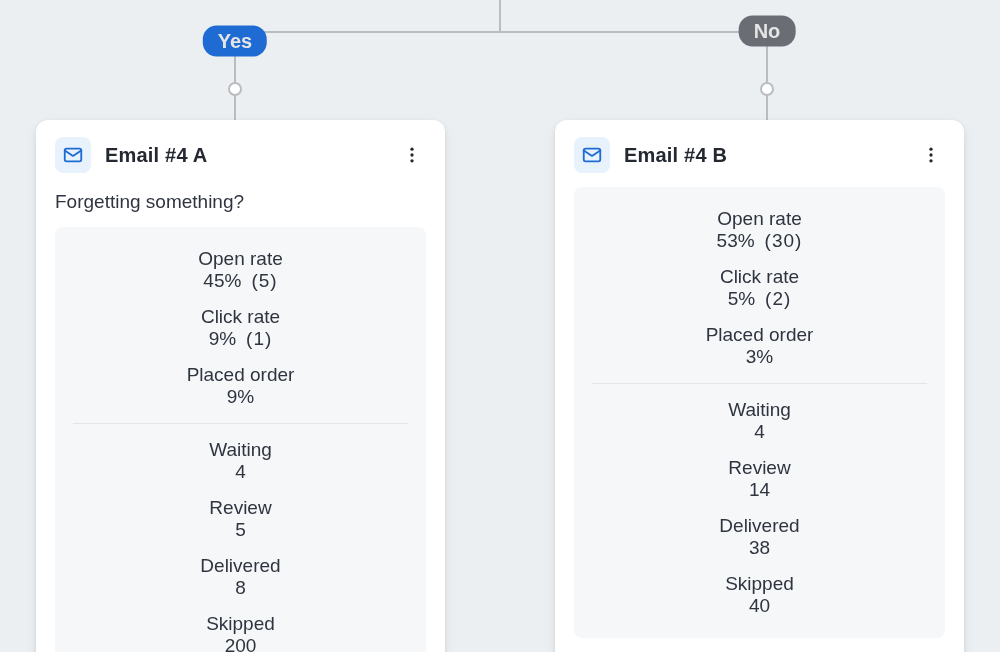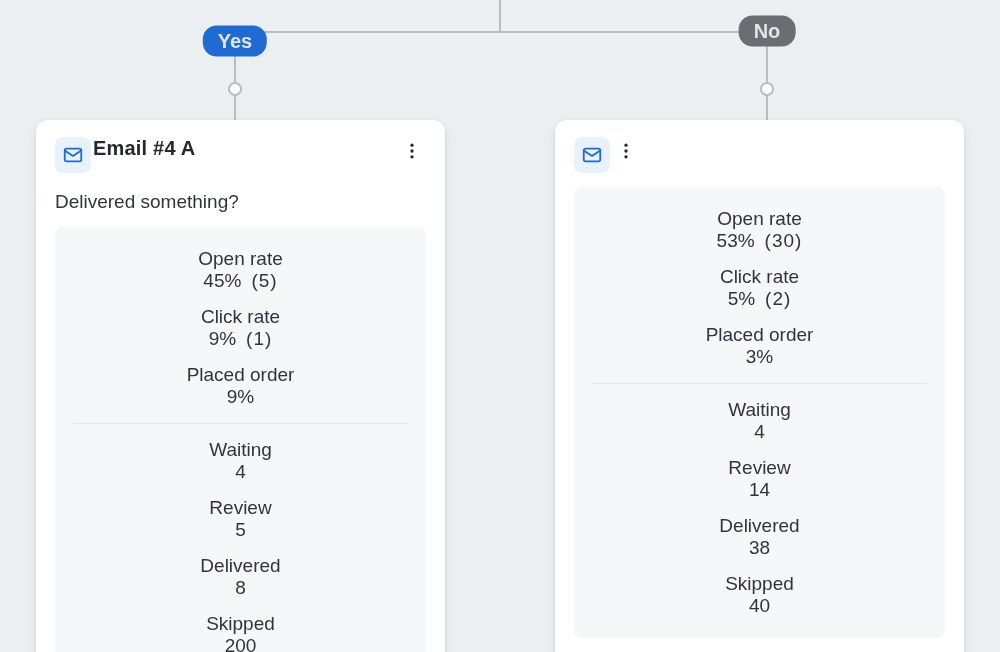--- a/index.html
+++ b/index.html
@@ -25,21 +25,21 @@
   
   .vline{position:absolute;width:2px;background:var(--line);}
   .hline{position:absolute;height:2px;background:var(--line);}
   .dot{position:absolute;width:10px;height:10px;border:2px solid var(--line);background:#fff;border-radius:50%;transform:translate(-50%,-50%);}
   .pill{position:absolute;transform:translate(-50%,-50%);padding:4px 15px;border-radius:14px;font-size:20px;font-weight:700;color:#e5e5e5;}
   .pill.yes{background:var(--blue-pill);}
   .pill.no{background:var(--grey-pill);}
 
   .cards{position:absolute;left:36px;right:36px;top:120px;display:flex;gap:110px;}
   .card{flex:1;background:var(--card);border-radius:12px;box-shadow:0 1px 4px rgba(0,0,0,.08),0 6px 14px rgba(0,0,0,.06);padding:17px 19px 16px 19px;}
-  .card-head{display:flex;gap:2px;}
+  .card-head{display:flex;align-items:center;gap:14px;}
   .icon-box{width:36px;height:36px;border-radius:8px;background:var(--icon-bg);display:flex;align-items:center;justify-content:center;}
   .title{font-size:20px;font-weight:700;letter-spacing:.2px;flex:1;}
   .kebab{width:28px;height:28px;display:flex;align-items:center;justify-content:center;cursor:pointer;border-radius:6px;}
 
   .subtitle{margin-top:18px;font-size:19px;color:var(--muted);}
 
   .panel{margin-top:14px;background:var(--panel);border-radius:8px;padding:14px 18px 14px 18px;}
   .row{display:flex;align-items:center;justify-content:space-between;font-size:19px;color:var(--muted);padding:7px 0;flex-direction:column;}
   .row .label{}
   .row .val{display:flex;align-items:flex-start;gap:10px;font-variant-numeric:tabular-nums;}
@@ -85,21 +85,21 @@
         </div>
         <div class="title">Email #4 A</div>
         <div class="kebab">
           <svg width="20" height="20" viewBox="0 0 24 24" fill="#242830">
               <circle cx="12" cy="5" r="2"></circle>
               <circle cx="12" cy="12" r="2"></circle>
               <circle cx="12" cy="19" r="2"></circle>
             </svg>
         </div>
       </div>
-      <div class="subtitle">Delivered something?</div>
+      <div class="subtitle">Forgetting something?</div>
 
       <div class="panel">
         <div class="row">
           <span class="label">Open rate</span>
           <span class="val">
               <span class="pct">45%</span>
               <span class="count">(5)</span>
             </span>
         </div>
         <div class="row">
@@ -149,20 +149,21 @@
     </div>
 
     <div class="card">
       <div class="card-head">
         <div class="icon-box">
           <svg width="22" height="22" viewBox="0 0 24 24" fill="none" stroke="#1e6cd3" stroke-width="2" stroke-linecap="round" stroke-linejoin="round">
               <rect x="3" y="5" width="18" height="14" rx="2"></rect>
               <path d="m3 7 9 6 9-6"></path>
             </svg>
         </div>
+        <div class="title">Email #4 B</div>
         <div class="kebab">
           <svg width="20" height="20" viewBox="0 0 24 24" fill="#242830">
               <circle cx="12" cy="5" r="2"></circle>
               <circle cx="12" cy="12" r="2"></circle>
               <circle cx="12" cy="19" r="2"></circle>
             </svg>
         </div>
       </div>
 
       <div class="panel">

